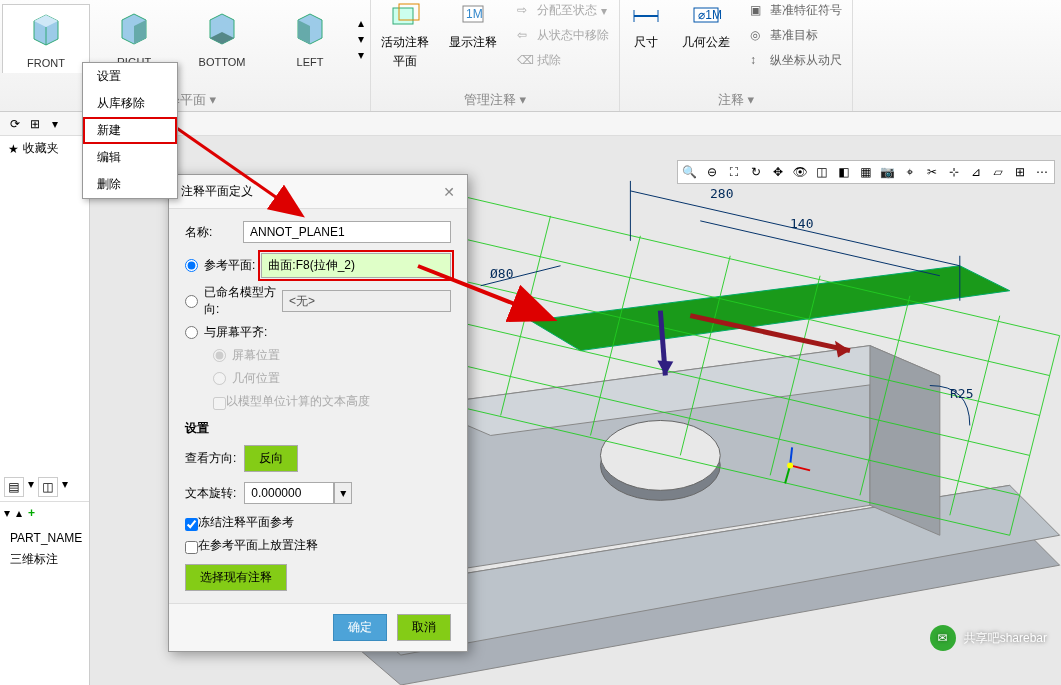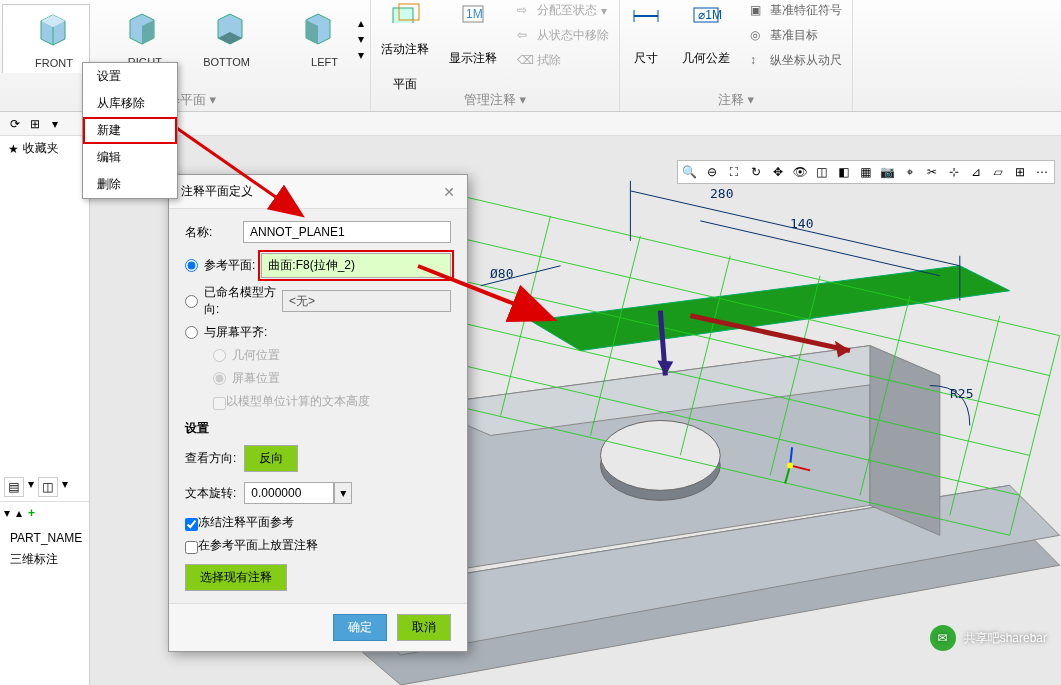--- a/index.html
+++ b/index.html
@@ -1,23 +1,23 @@
 <!DOCTYPE html>
 <html><head>
 <meta charset="utf-8">
 <style>
 *{box-sizing:border-box;margin:0;padding:0;font-family:"Microsoft YaHei",sans-serif;font-size:12px}
 body{background:#fff;overflow:hidden;width:1061px;height:685px;position:relative}
 .ribbon{display:flex;background:linear-gradient(#fdfdfd,#f0f0f0);border-bottom:1px solid #ccc;height:112px}
 .view-group{display:flex;gap:0;padding:4px 2px 0;position:relative}
-.view-btn{display:flex;flex-direction:column;align-items:flex-end;justify-content:flex-start;padding:4px 16px;cursor:pointer;gap:8px;min-width:88px}
+.view-btn{display:flex;flex-direction:column;align-items:center;justify-content:flex-start;padding:4px 16px;cursor:pointer;gap:8px;min-width:88px}
 .view-btn.sel{background:#fff;border:1px solid #ccc;border-bottom:none}
 .view-icon{width:40px;height:40px;display:flex;align-items:center;justify-content:center}
 .view-lbl{font-size:11px;color:#333}
-.r-col{display:flex;flex-direction:column;align-items:center;gap:18px;padding:0 10px}
+.r-col{display:flex;flex-direction:column;align-items:center;gap:2px;padding:0 10px}
 .r-col-v{display:flex;flex-direction:column;gap:4px;padding:0 8px;justify-content:flex-start}
 .r-item{display:flex;align-items:center;gap:4px;color:#666;cursor:pointer;padding:2px;white-space:nowrap}
 .r-item.dis{color:#aaa}
 .r-ico{width:16px;height:16px;display:inline-block}
 .group-lbl{position:absolute;bottom:2px;left:50%;transform:translateX(-50%);font-size:13px;color:#888}
 .ribbon-group{position:relative;display:flex;border-right:1px solid #ddd;padding-bottom:18px}
 .mini-tb{display:flex;align-items:center;gap:2px;padding:2px 6px;background:#f6f6f6;border-bottom:1px solid #ddd;height:24px}
 .mini-btn{width:18px;height:18px;display:flex;align-items:center;justify-content:center;cursor:pointer}
 .left-panel{position:absolute;left:0;top:136px;width:90px;bottom:0;background:#fff;border-right:1px solid #ccc}
 .tree-row{display:flex;align-items:center;gap:4px;padding:4px 8px;cursor:pointer}
@@ -330,26 +330,26 @@
       <input type="radio" style="">
       <label>已命名模型方向:</label>
       <input class="txt-input" disabled="" style="background: rgb(238, 238, 238);" value="&lt;无&gt;">
     </div>
     <div class="radio-row">
       <input type="radio" style="">
       <label>与屏幕平齐:</label>
     </div>
     <div class="sub-opts">
       <div class="radio-row">
+          <input type="radio" disabled="" checked="" style="">
+          <label style="color:#aaa">屏幕位置</label>
+        </div>
+      <div class="radio-row">
           <input type="radio" disabled="" style="">
           <label style="color:#aaa">几何位置</label>
-        </div>
-      <div class="radio-row">
-          <input type="radio" disabled="" checked="" style="">
-          <label style="color:#aaa">屏幕位置</label>
         </div>
       <div class="chk-row">
           <input type="checkbox" disabled="" style="">
           <label style="color:#aaa">以模型单位计算的文本高度</label>
         </div>
     </div>
     <div class="sect-title">设置</div>
     <div class="frow">
       <label>查看方向:</label>
       <button class="btn">反向</button>

